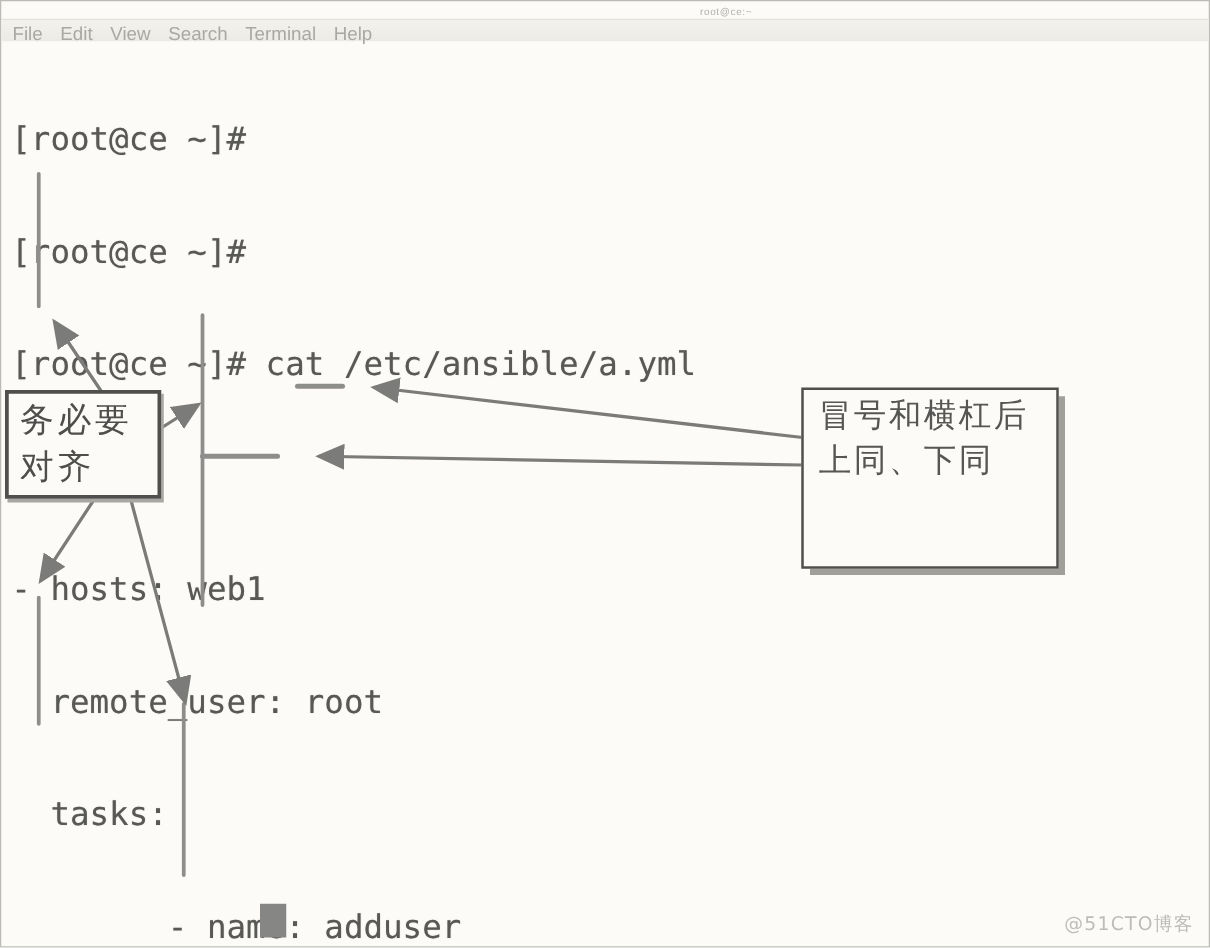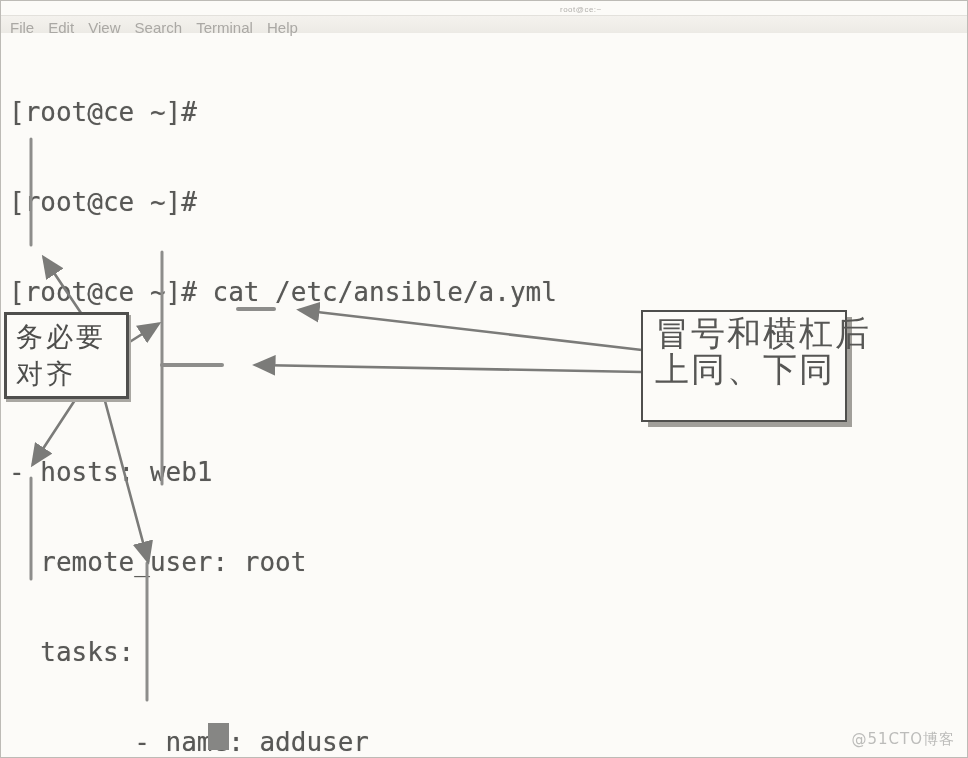--- a/index.html
+++ b/index.html
@@ -41,22 +41,22 @@
     position:absolute;background:#fcfbf8;border:3px solid #4f4f4d;
     color:#4e4e4c;box-sizing:border-box;
   }
   .abox .aline{white-space:nowrap;}
   .leftbox{
     left:3px;top:311px;width:125px;height:87px;padding:3px 0 0 9px;
     font-size:27px;line-height:37px;letter-spacing:3px;font-weight:500;
     box-shadow:2px 3px 0 #a9a7a2;
   }
   .rightbox{
-    left:640px;top:309px;width:206px;height:112px;padding:3px 0 0 12px;
-    border-width:2px;font-size:34px;line-height:36px;letter-spacing:2px;
+    left:640px;top:309px;width:206px;height:145px;padding:3px 0 0 12px;
+    border-width:2px;font-size:26px;line-height:36px;letter-spacing:2px;
     color:#565654;box-shadow:6px 6px 0 -1px #a19f9a;
   }
   
   svg.overlay{position:absolute;left:0;top:0;pointer-events:none;}
   
   .watermark{
     position:absolute;right:12px;bottom:8px;font-size:15px;color:#bcbcba;
     font-family:"DejaVu Sans",sans-serif;letter-spacing:1px;margin-top:44px;
   }
 </style>

